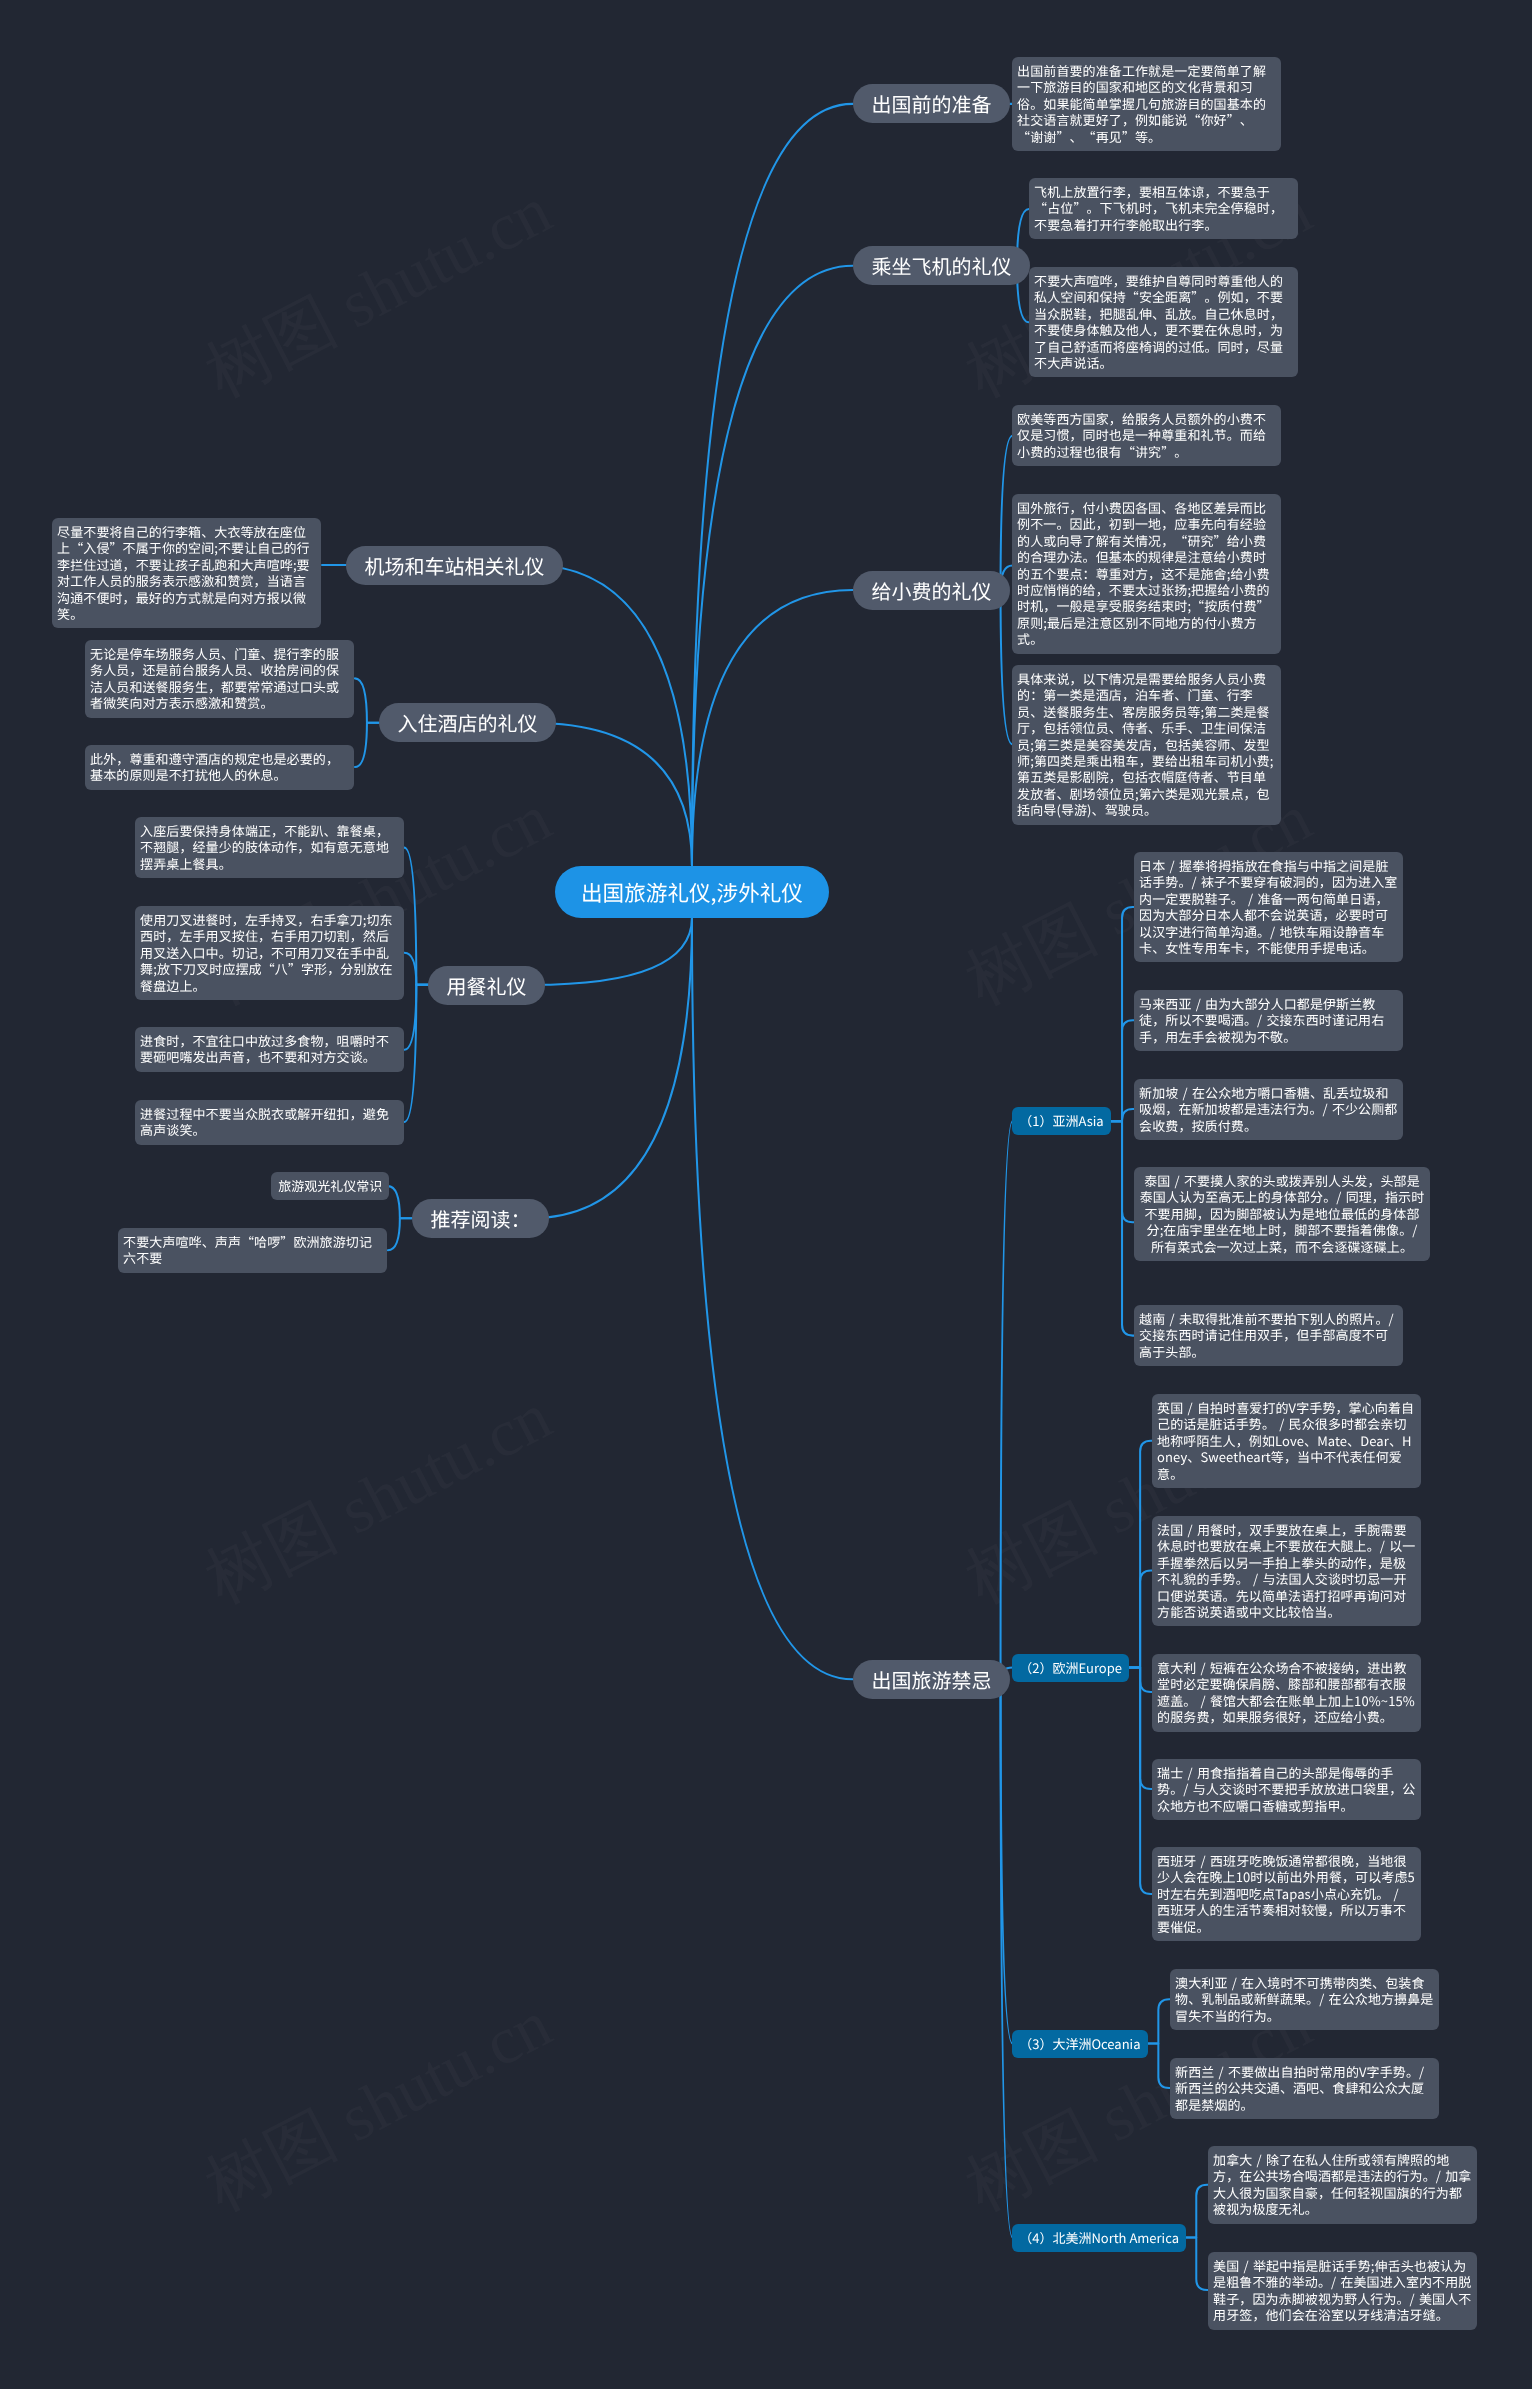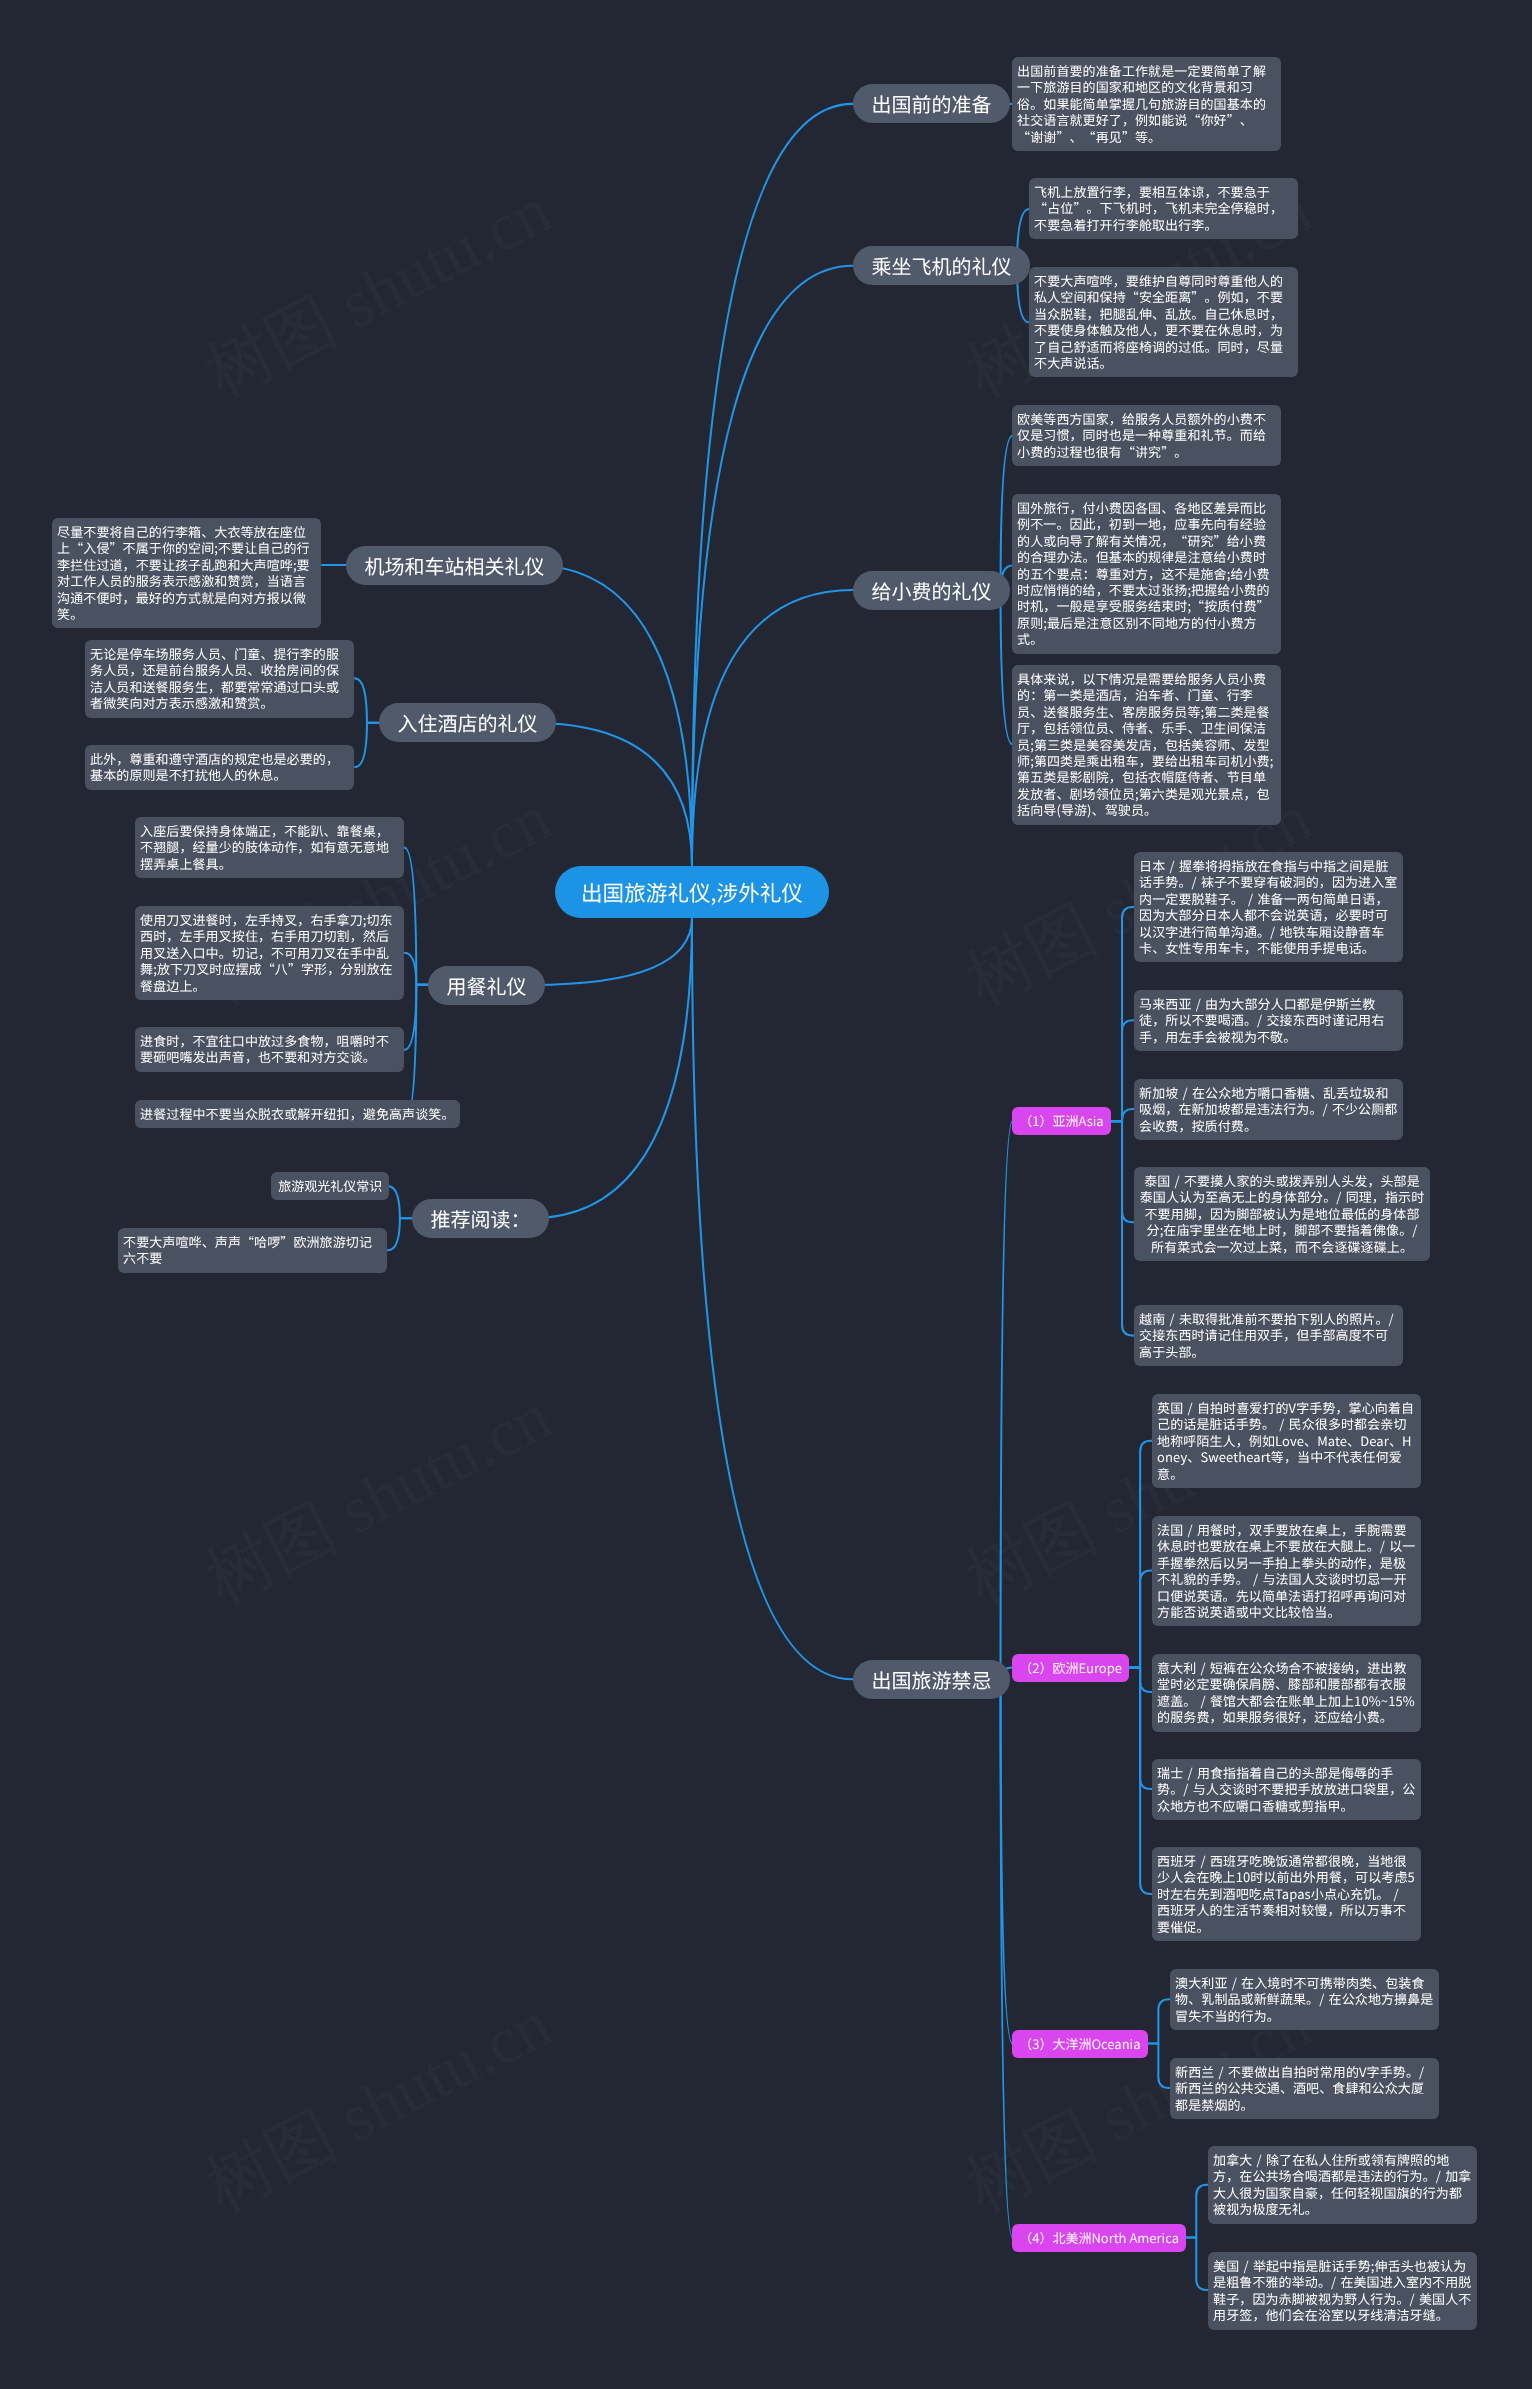--- a/index.html
+++ b/index.html
@@ -56,21 +56,21 @@
     white-space:normal;
     word-break:break-all;
     text-align:left;
   }
   .leaf.chip{white-space:nowrap;width:auto;}
   .sub{
     text-spacing-trim:space-all;
     will-change:transform;
     position:absolute;
     box-sizing:border-box;
-    background:#d946ef;
+    background:#0369a1;
     border-radius:6px;
     color:#fff;
     font-size:13px;
     line-height:16.4px;
     padding:6px 7.2px;
     white-space:nowrap;
   }
   .leaf.chip{padding:6px 7.2px;letter-spacing:0;word-spacing:0;}
 </style>
 </head>
@@ -136,21 +136,21 @@
       <div class="node root" style="left: 555px; top: 866px;">出国旅游礼仪,涉外礼仪</div>
       <div class="node branch" style="left: 346px; top: 546px;">机场和车站相关礼仪</div>
       <div class="leaf" style="width: 269px; left: 52px; top: 518px;">尽量不要将自己的行李箱、大衣等放在座位上“入侵”不属于你的空间;不要让自己的行李拦住过道，不要让孩子乱跑和大声喧哗;要对工作人员的服务表示感激和赞赏，当语言沟通不便时，最好的方式就是向对方报以微笑。</div>
       <div class="node branch" style="left: 379px; top: 703px;">入住酒店的礼仪</div>
       <div class="leaf" style="width: 269px; left: 85px; top: 640px;">无论是停车场服务人员、门童、提行李的服务人员，还是前台服务人员、收拾房间的保洁人员和送餐服务生，都要常常通过口头或者微笑向对方表示感激和赞赏。</div>
       <div class="leaf" style="width: 269px; left: 85px; top: 745px;">此外，尊重和遵守酒店的规定也是必要的，基本的原则是不打扰他人的休息。</div>
       <div class="node branch" style="left: 428px; top: 966px;">用餐礼仪</div>
       <div class="leaf" style="width: 269px; left: 135px; top: 817px;">入座后要保持身体端正，不能趴、靠餐桌，不翘腿，经量少的肢体动作，如有意无意地摆弄桌上餐具。</div>
       <div class="leaf" style="width: 269px; left: 135px; top: 906px;">使用刀叉进餐时，左手持叉，右手拿刀;切东西时，左手用叉按住，右手用刀切割，然后用叉送入口中。切记，不可用刀叉在手中乱舞;放下刀叉时应摆成“八”字形，分别放在餐盘边上。</div>
       <div class="leaf" style="width: 269px; left: 135px; top: 1027px;">进食时，不宜往口中放过多食物，咀嚼时不要砸吧嘴发出声音，也不要和对方交谈。</div>
-      <div class="leaf" style="width: 325px; left: 135px; top: 1100px;">进餐过程中不要当众脱衣或解开纽扣，避免高声谈笑。</div>
+      <div class="leaf" style="width: 269px; left: 135px; top: 1100px;">进餐过程中不要当众脱衣或解开纽扣，避免高声谈笑。</div>
       <div class="node branch" style="left: 412px; top: 1199px;">推荐阅读：</div>
       <div class="leaf chip" style="left: 271px; top: 1172px;">旅游观光礼仪常识</div>
       <div class="leaf" style="width: 269px; left: 118px; top: 1228px;">不要大声喧哗、声声“哈啰”欧洲旅游切记六不要</div>
       <div class="node branch" style="left: 853px; top: 84px;">出国前的准备</div>
       <div class="leaf" style="width: 269px; left: 1012px; top: 57px;">出国前首要的准备工作就是一定要简单了解一下旅游目的国家和地区的文化背景和习俗。如果能简单掌握几句旅游目的国基本的社交语言就更好了，例如能说“你好”、“谢谢”、“再见”等。</div>
       <div class="node branch" style="left: 853px; top: 246px;">乘坐飞机的礼仪</div>
       <div class="leaf" style="width: 269px; left: 1029px; top: 178px;">飞机上放置行李，要相互体谅，不要急于“占位”。下飞机时，飞机未完全停稳时，不要急着打开行李舱取出行李。</div>
       <div class="leaf" style="width: 269px; left: 1029px; top: 267px;">不要大声喧哗，要维护自尊同时尊重他人的私人空间和保持“安全距离”。例如，不要当众脱鞋，把腿乱伸、乱放。自己休息时，不要使身体触及他人，更不要在休息时，为了自己舒适而将座椅调的过低。同时，尽量不大声说话。</div>
       <div class="node branch" style="left: 853px; top: 571px;">给小费的礼仪</div>
       <div class="leaf" style="width: 269px; left: 1012px; top: 405px;">欧美等西方国家，给服务人员额外的小费不仅是习惯，同时也是一种尊重和礼节。而给小费的过程也很有“讲究”。</div>

